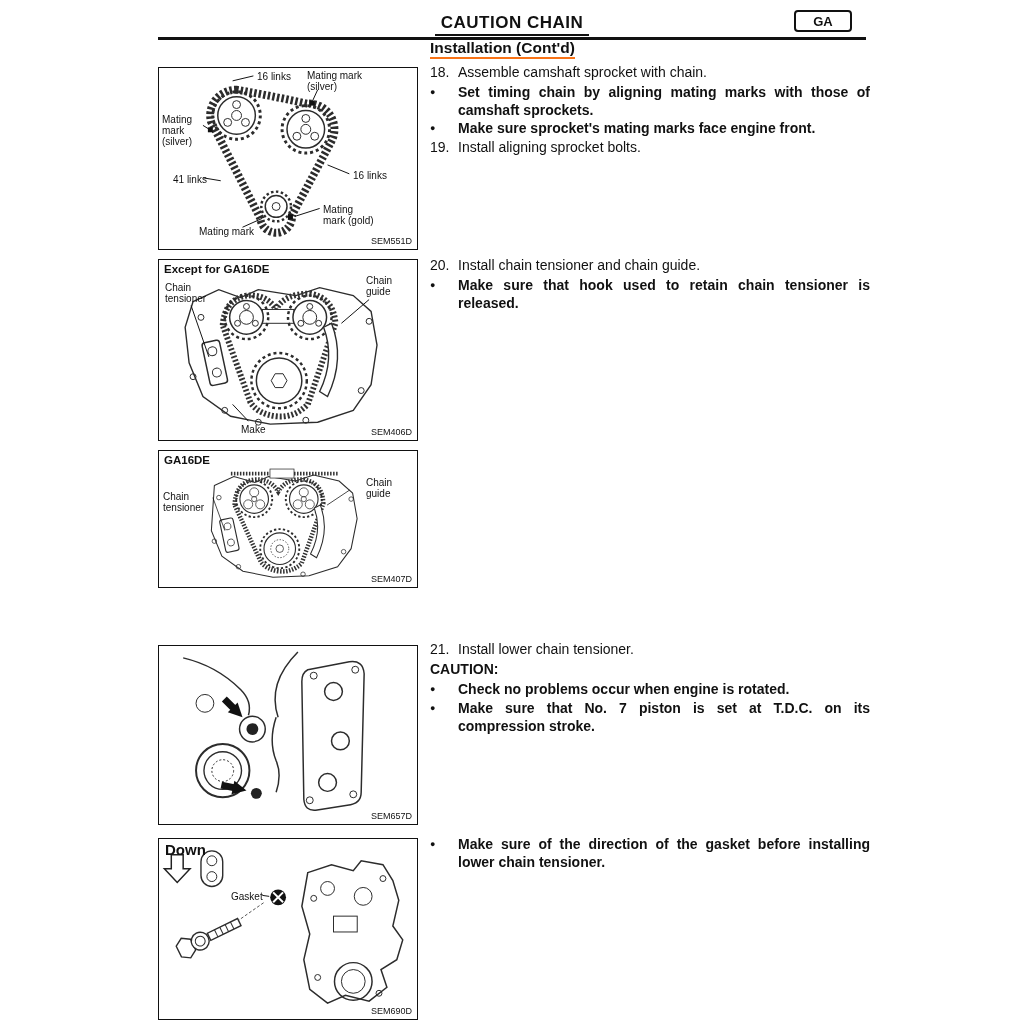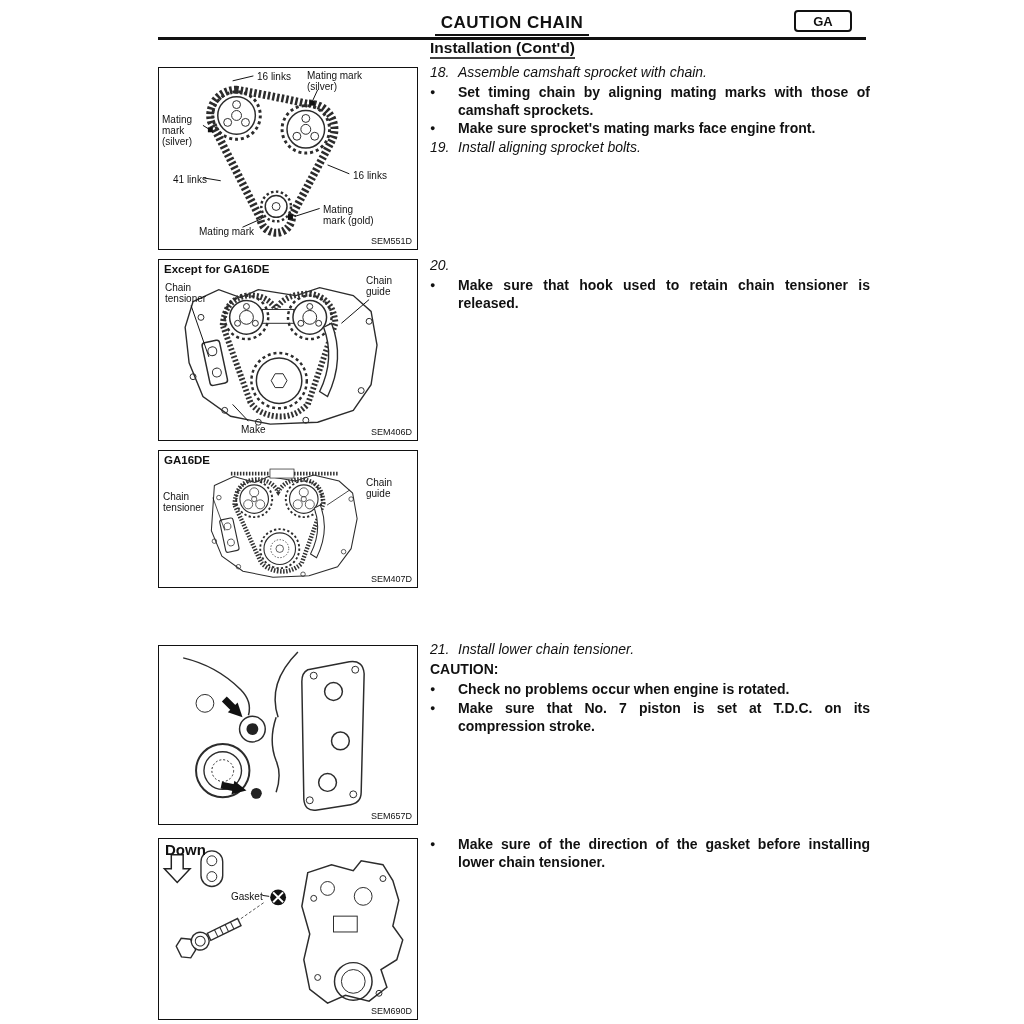--- a/index.html
+++ b/index.html
@@ -23,22 +23,22 @@
   
   .figure { position:absolute; left:158px; width:260px; border:1.5px solid #111; background:#fff; }
   .figure svg { position:absolute; inset:0; width:100%; height:100%; }
   .fig-label { position:absolute; font-size:10px; line-height:1.12; color:#111; }
   .fig-title { position:absolute; left:5px; top:3px; font-size:11.5px; font-weight:bold; color:#111; }
   .fig-ref { position:absolute; right:5px; bottom:3px; font-size:9px; color:#111; }
 
   
   .tblock { position:absolute; left:430px; width:440px; font-size:14px; line-height:1.28; color:#111; }
   .heading { font-weight:bold; font-size:15.5px; }
-  .heading span { border-bottom:2px solid #404040; padding-bottom:1px; }
-  .step { display:flex;font-style:italic; }
+  .heading span { border-bottom:2px solid #f97316; padding-bottom:1px; }
+  .step { display:flex; }
   .step .num { width:28px; flex:none; }
   .step .stext { display:block; }
   .bullet { display:flex; font-weight:bold; }
   .bullet .mark { width:28px; flex:none; font-size:9px; padding-top:3px; }
   .bullet .btext { display:block; text-align:justify; }
   .caution { font-weight:bold; }
 </style>
 </head>
 <body>
 
@@ -308,20 +308,21 @@
     <span class="btext">Make sure sprocket's mating marks face engine front.</span>
   </div>
 
   <div class="tblock step" style="top:139px">
     <span class="num">19.</span>
     <span class="stext">Install aligning sprocket bolts.</span>
   </div>
 
   <div class="tblock step" style="top:257px">
     <span class="num">20.</span>
+    <span class="stext">Install chain tensioner and chain guide.</span>
   </div>
 
   <div class="tblock bullet" style="top:277px">
     <span class="mark">●</span>
     <span class="btext">Make sure that hook used to retain chain tensioner is released.</span>
   </div>
 
   <div class="tblock step" style="top:641px">
     <span class="num">21.</span>
     <span class="stext">Install lower chain tensioner.</span>

